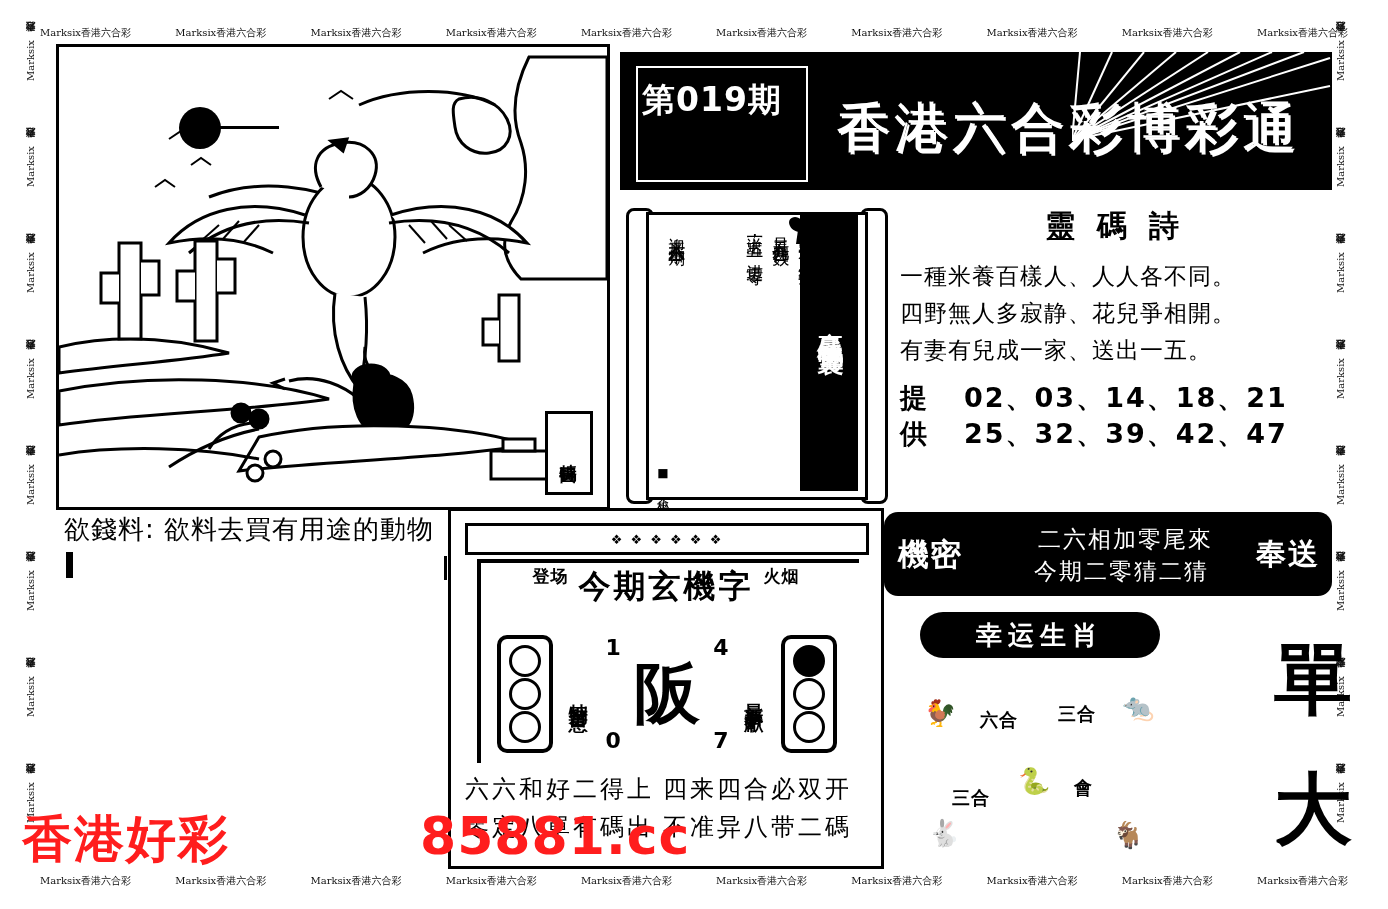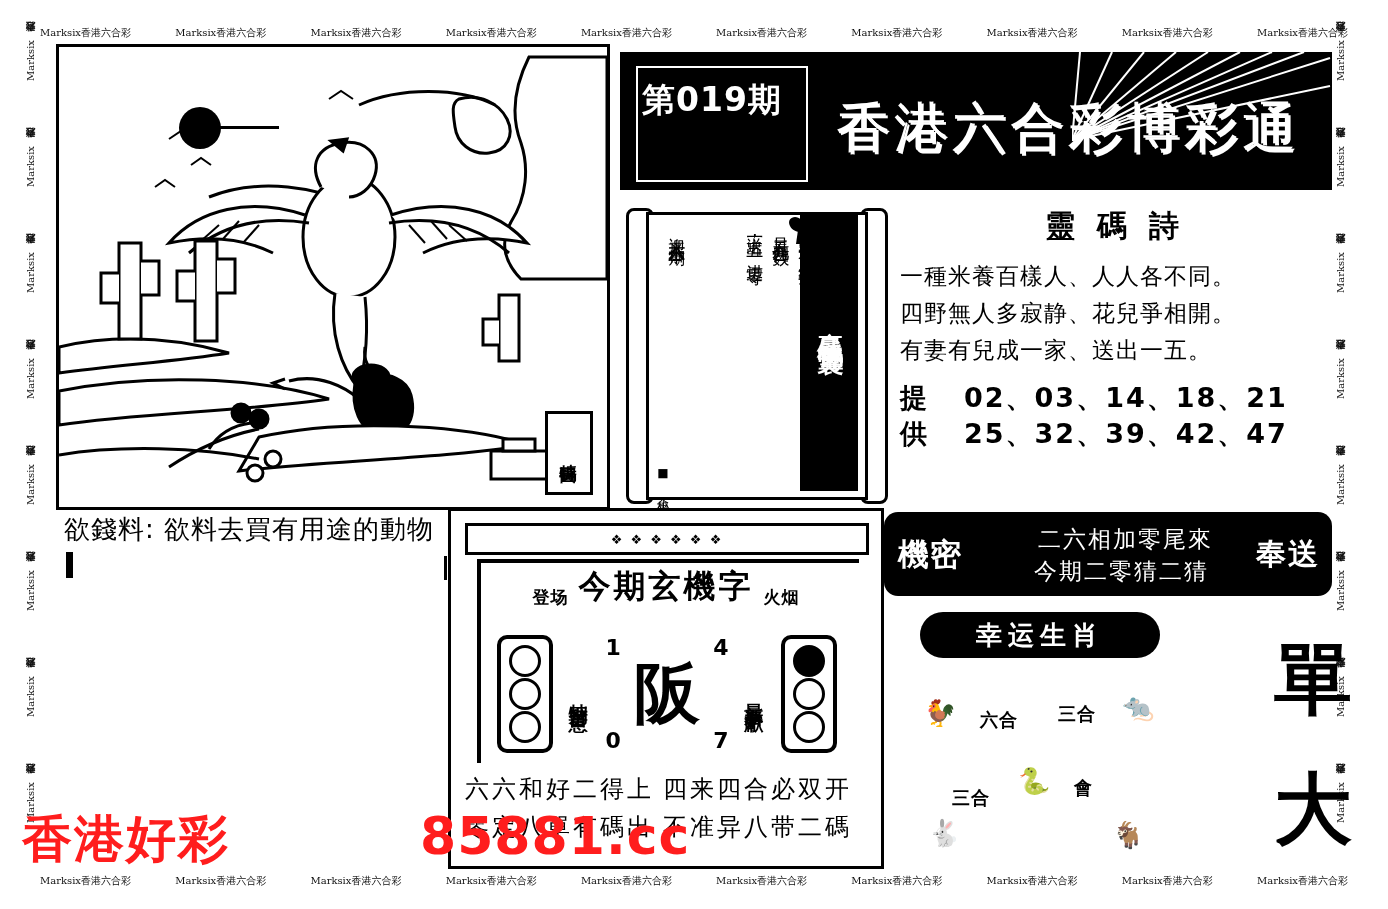--- a/index.html
+++ b/index.html
@@ -86,21 +86,21 @@
   .z-lab{position:absolute;font-size:18px;font-weight:bold;letter-spacing:1px;}
   .z-ico{position:absolute;font-size:26px;line-height:1;}
 
   
   .bigchar{position:absolute;right:36px;font-size:78px;font-weight:bold;line-height:1;}
   .bigchar.dan{top:640px;}
   .bigchar.da{top:770px;}
   .mid-wrap{position:absolute;left:448px;top:508px;width:430px;height:355px;border:3px solid #000;background:#fff;overflow:hidden;}
   .deco-bar{position:absolute;left:14px;top:12px;width:398px;height:26px;border:3px solid #000;
             display:flex;align-items:center;justify-content:space-around;font-size:13px;letter-spacing:2px;}
-  .mid-title-row{position:absolute;left:20px;top:54px;width:390px;display:flex;align-items:flex-end;justify-content:center;}
+  .mid-title-row{position:absolute;left:20px;top:54px;width:390px;display:flex;align-items:flex-start;justify-content:center;}
   .mid-title{font-size:32px;font-weight:bold;letter-spacing:3px;}
   .mid-side{font-size:17px;font-weight:bold;letter-spacing:1px;}
   .bracket{position:absolute;border:4px solid #000;}
   .dice-row{position:absolute;left:46px;top:118px;width:340px;height:130px;display:flex;justify-content:space-between;align-items:center;}
   .dice{width:56px;height:118px;border:4px solid #000;border-radius:10px;display:flex;flex-direction:column;
         align-items:center;justify-content:space-around;padding:6px 0;box-sizing:border-box;}
   .circle{width:26px;height:26px;border:3px solid #000;border-radius:50%;}
   .circle.filled{background:#000;}
   .dice-label{writing-mode:vertical-rl;font-size:19px;font-weight:bold;letter-spacing:3px;}
   .center-char{font-size:66px;font-weight:bold;line-height:1;}

